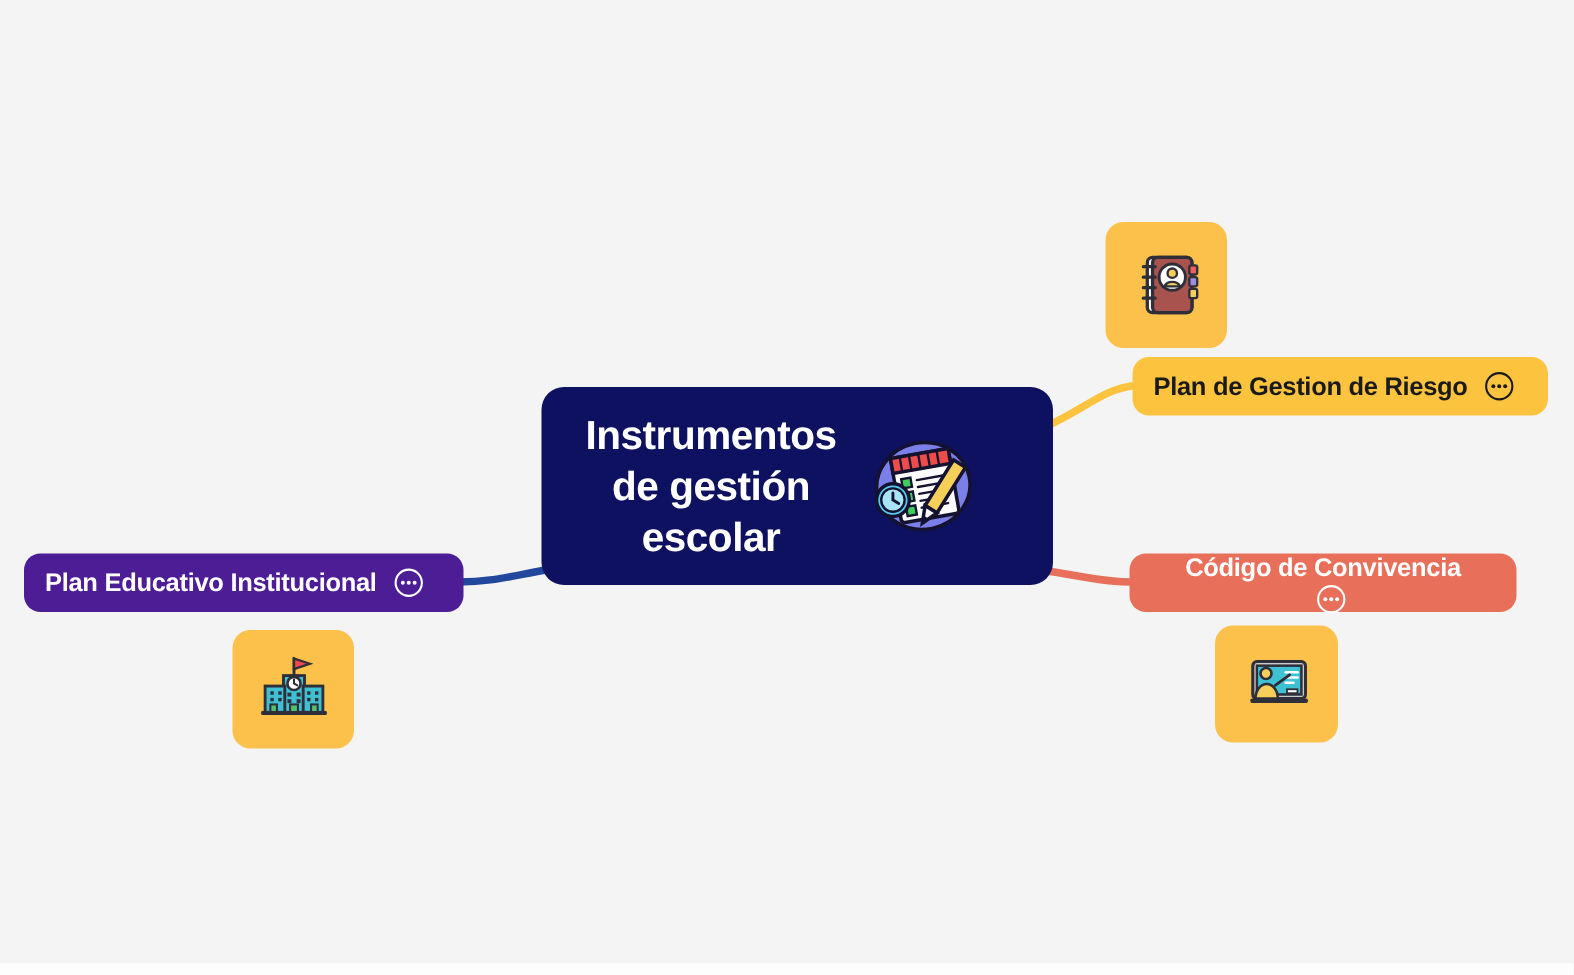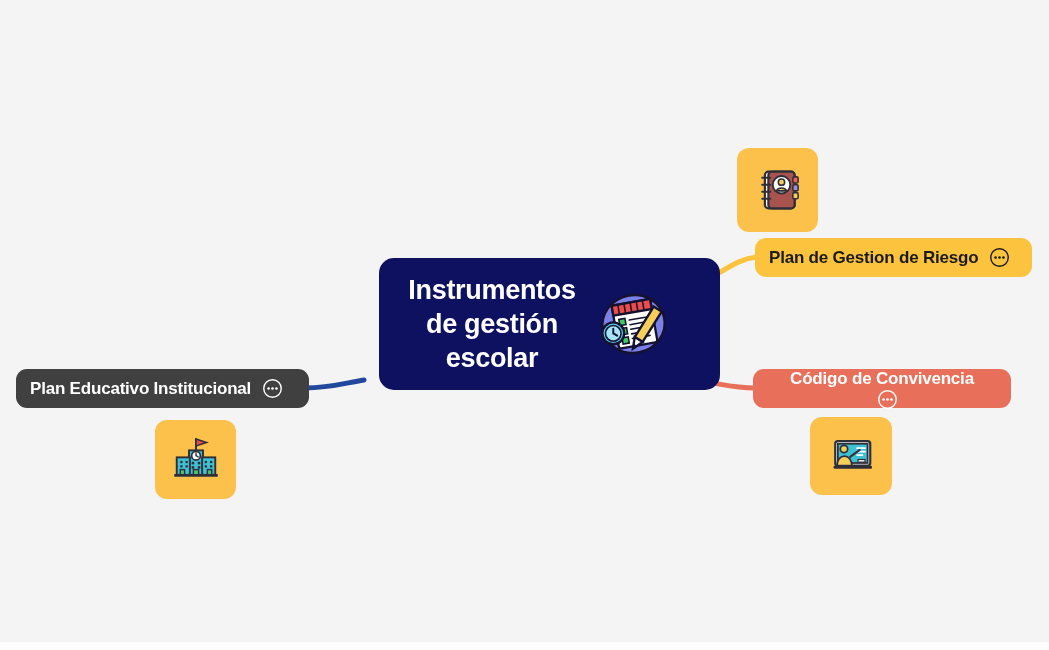--- a/index.html
+++ b/index.html
@@ -38,21 +38,21 @@
     position: absolute;
     left: 0; top: 0;
     width: 1049px;
     height: 650px;
     pointer-events: none;
   }
 
   
   #central-node {
     position: absolute;
-    left: 379px;
+    left: 361px;
     top: 258px;
     width: 341px;
     height: 132px;
     background: #0d1160;
     border-radius: 15px;
     display: flex;
     align-items: center;
     justify-content: flex-start;
     padding: 0 14px 0 18px;
   }
@@ -113,21 +113,21 @@
     width: 258px;
     background: #e8705a;
     flex-direction: column;
   }
   #pill-convivencia .pill-label { color: #ffffff; }
 
   #pill-pei {
     left: 16px;
     top: 369px;
     width: 293px;
-    background: #404040;
+    background: #4c1d95;
     justify-content: flex-start;
   }
   #pill-pei .pill-label { color: #ffffff; }
 
   
   .icon-tile {
     position: absolute;
     background: #fcc14b;
     border-radius: 12px;
     display: flex;

